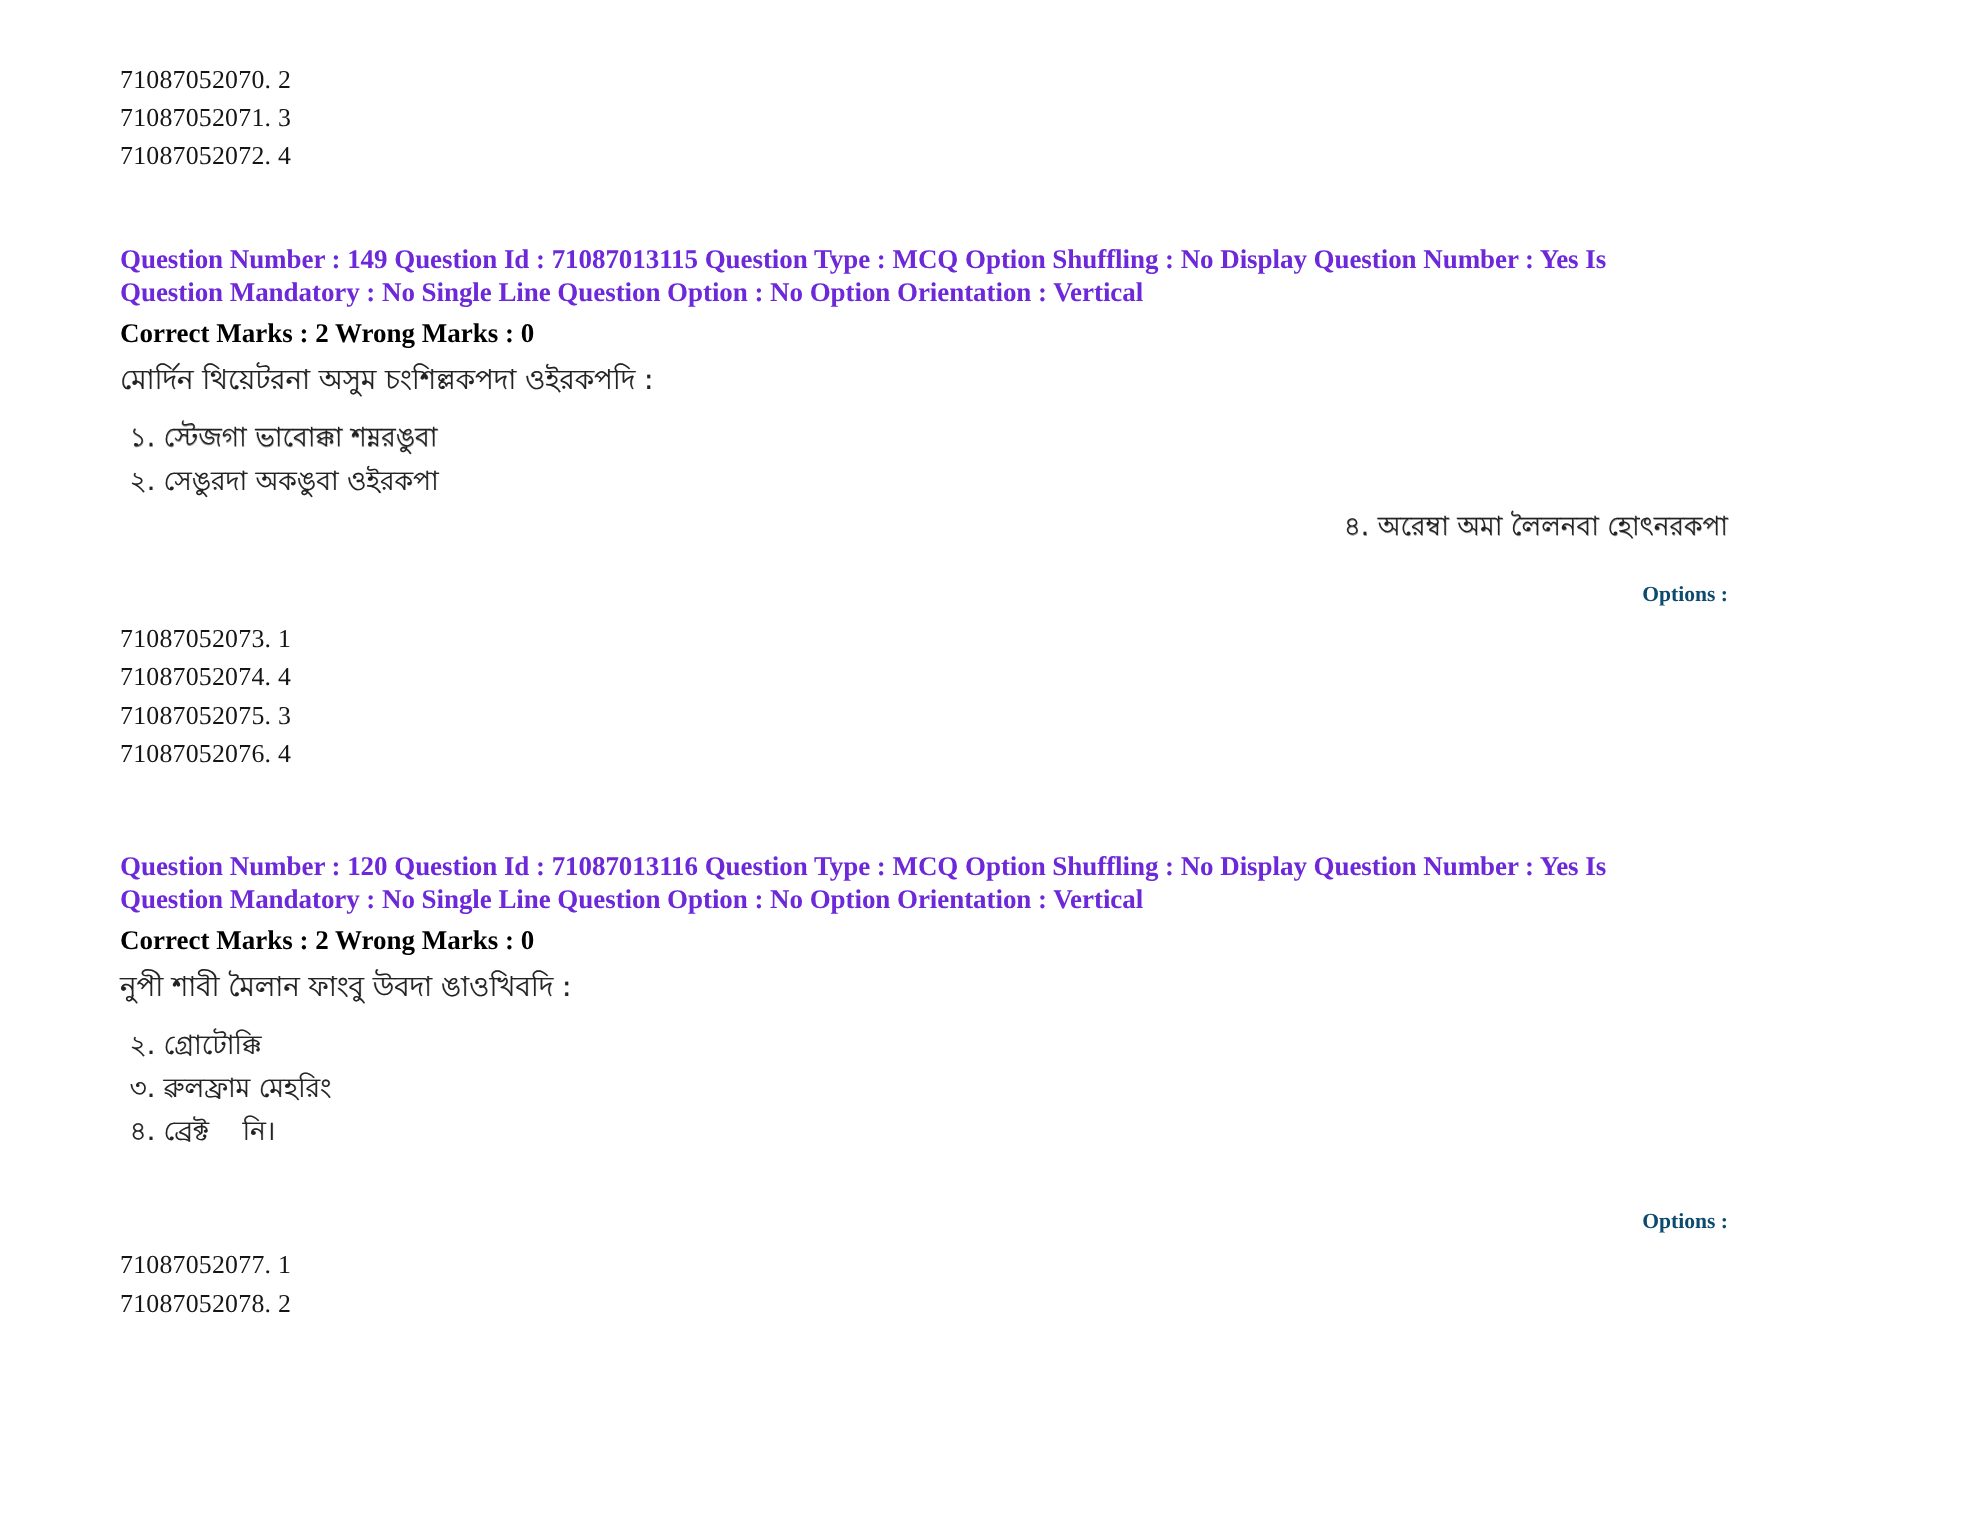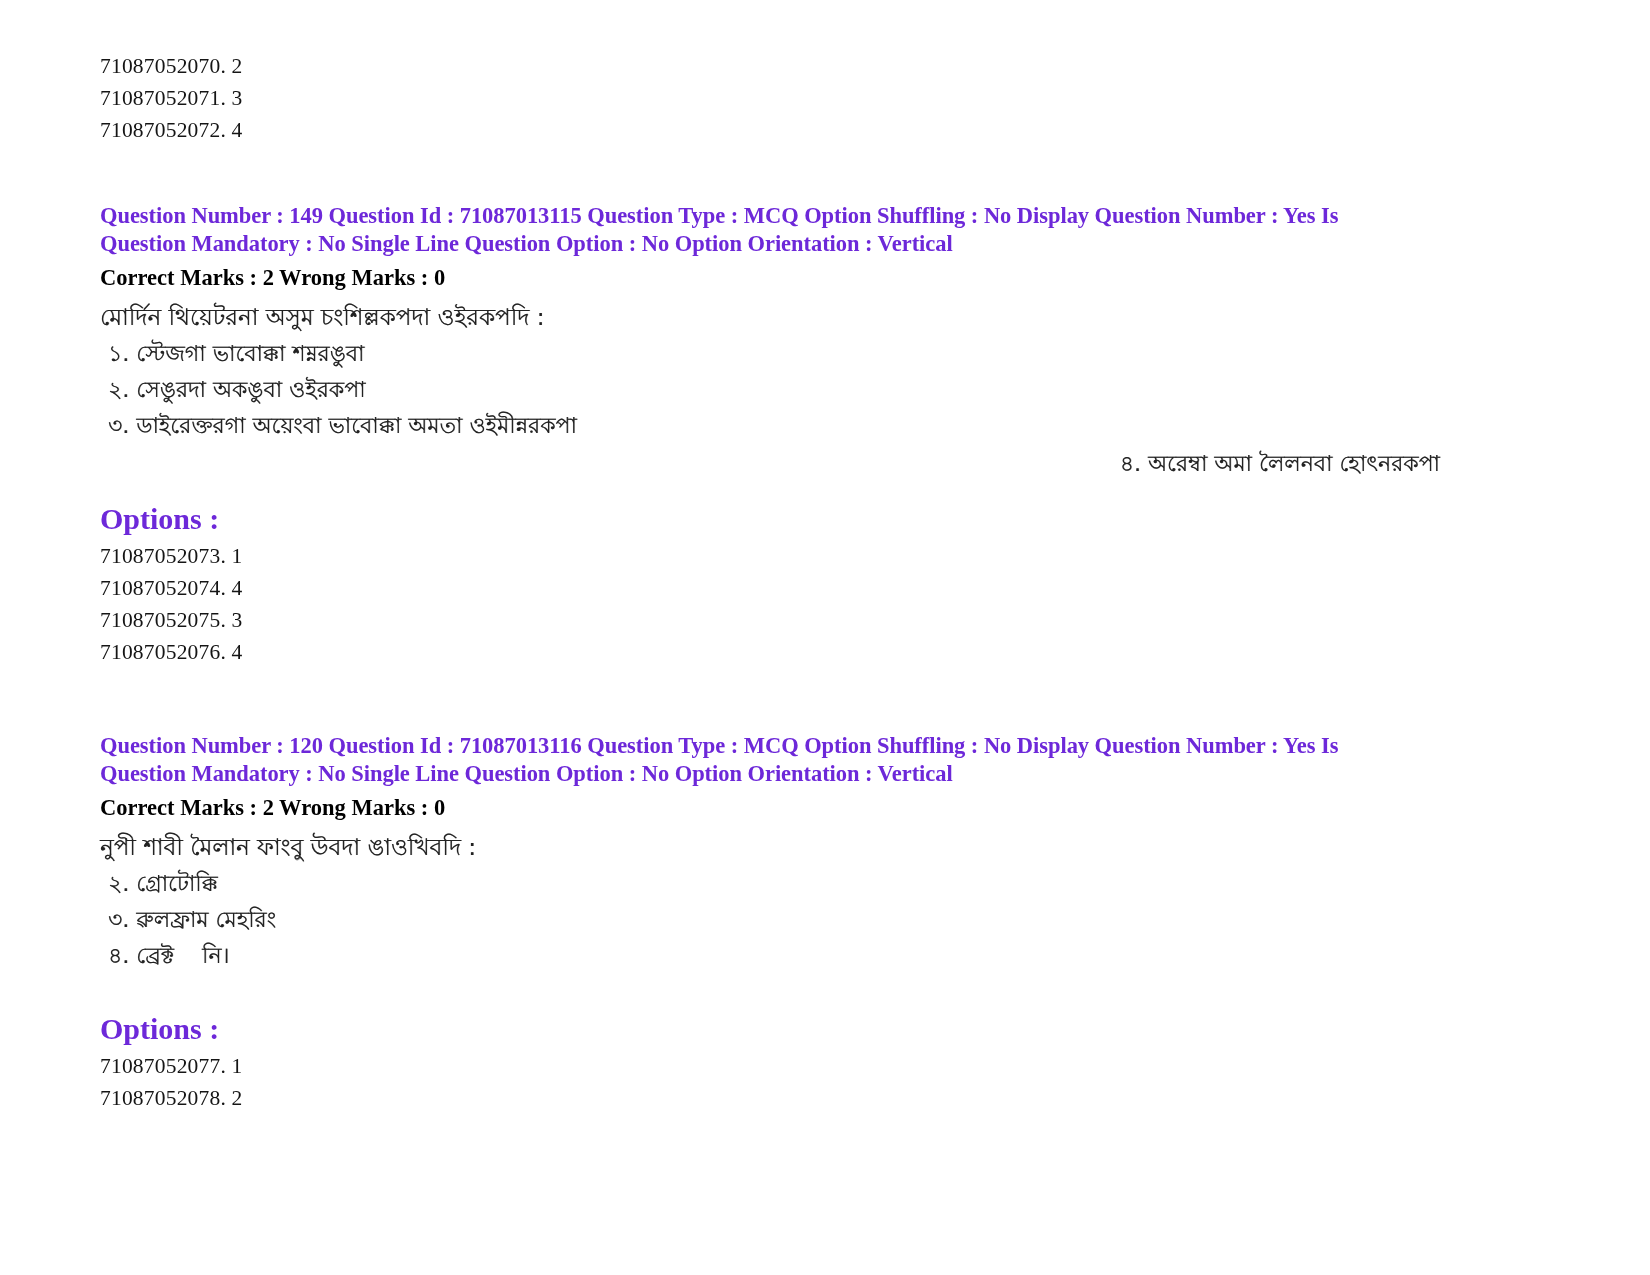--- a/index.html
+++ b/index.html
@@ -66,36 +66,37 @@
     filter: contrast(1.35) saturate(0);
     text-shadow: 0.4px 0.3px 0 rgba(90,90,90,0.55), -0.3px 0.2px 0 rgba(120,120,120,0.35);
   }
   .qbody-scan {
     font-size: 23px;
     line-height: 30px;
     margin-top: 10px;
     white-space: pre;
   }
   .scan-opts {
-    margin-top: 4px;
+    margin-top: 16px;
     margin-left: 8px;
   }
   .scan-opt {
     font-size: 22px;
     line-height: 36px;
     white-space: pre;
   }
   .scan-opt.indent-lower { position: relative; top: 2px; text-align: right; }
 
   .options-label {
     font-family: "Liberation Serif", "DejaVu Serif", serif;
     font-weight: bold;
-    font-size: 30px;
+    font-size: 18px;
     line-height: 30px;
-    color: #6d28d9;
+    color: #0c4a6e;
+    text-align: right;
   }
 
   .block-q149-head { margin-top: 56px; }
   .block-q150-head { margin-top: 64px; }
   .options-group { margin-top: 6px; }
   .spacer-pre-options { height: 24px; }
   .spacer-pre-options-tall { height: 40px; }
 </style>
 </head>
 <body>
@@ -114,21 +115,20 @@
         <span>Question Number : 149 Question Id : 71087013115 Question Type : MCQ Option Shuffling : No Display Question Number : Yes Is</span>
         <span class="l2">Question Mandatory : No Single Line Question Option : No Option Orientation : Vertical</span>
       </div>
       <div class="marks">Correct Marks : 2 Wrong Marks : 0</div>
 
       <div class="scan qbody-scan">মোর্দিন থিয়েটরনা অসুম চংশিল্লকপদা ওইরকপদি :</div>
 
       <div class="scan-opts">
         <div class="scan scan-opt">১. স্টেজগা ভাবোক্কা শম্নরঙুবা</div>
         <div class="scan scan-opt">২. সেঙুরদা অকঙুবা ওইরকপা</div>
-        <div class="scan scan-opt">৩. ডাইরেক্তরগা অয়েংবা ভাবোক্কা অমতা ওইমীন্নরকপা</div>
         <div class="scan scan-opt indent-lower">৪. অরেম্বা অমা লৈলনবা হোৎনরকপা</div>
       </div>
 
       <div class="spacer-pre-options"></div>
 
       <div class="options-label">Options :</div>
       <div class="options-group">
         <div class="optid">71087052073. 1</div>
         <div class="optid">71087052074. 4</div>
         <div class="optid">71087052075. 3</div>

